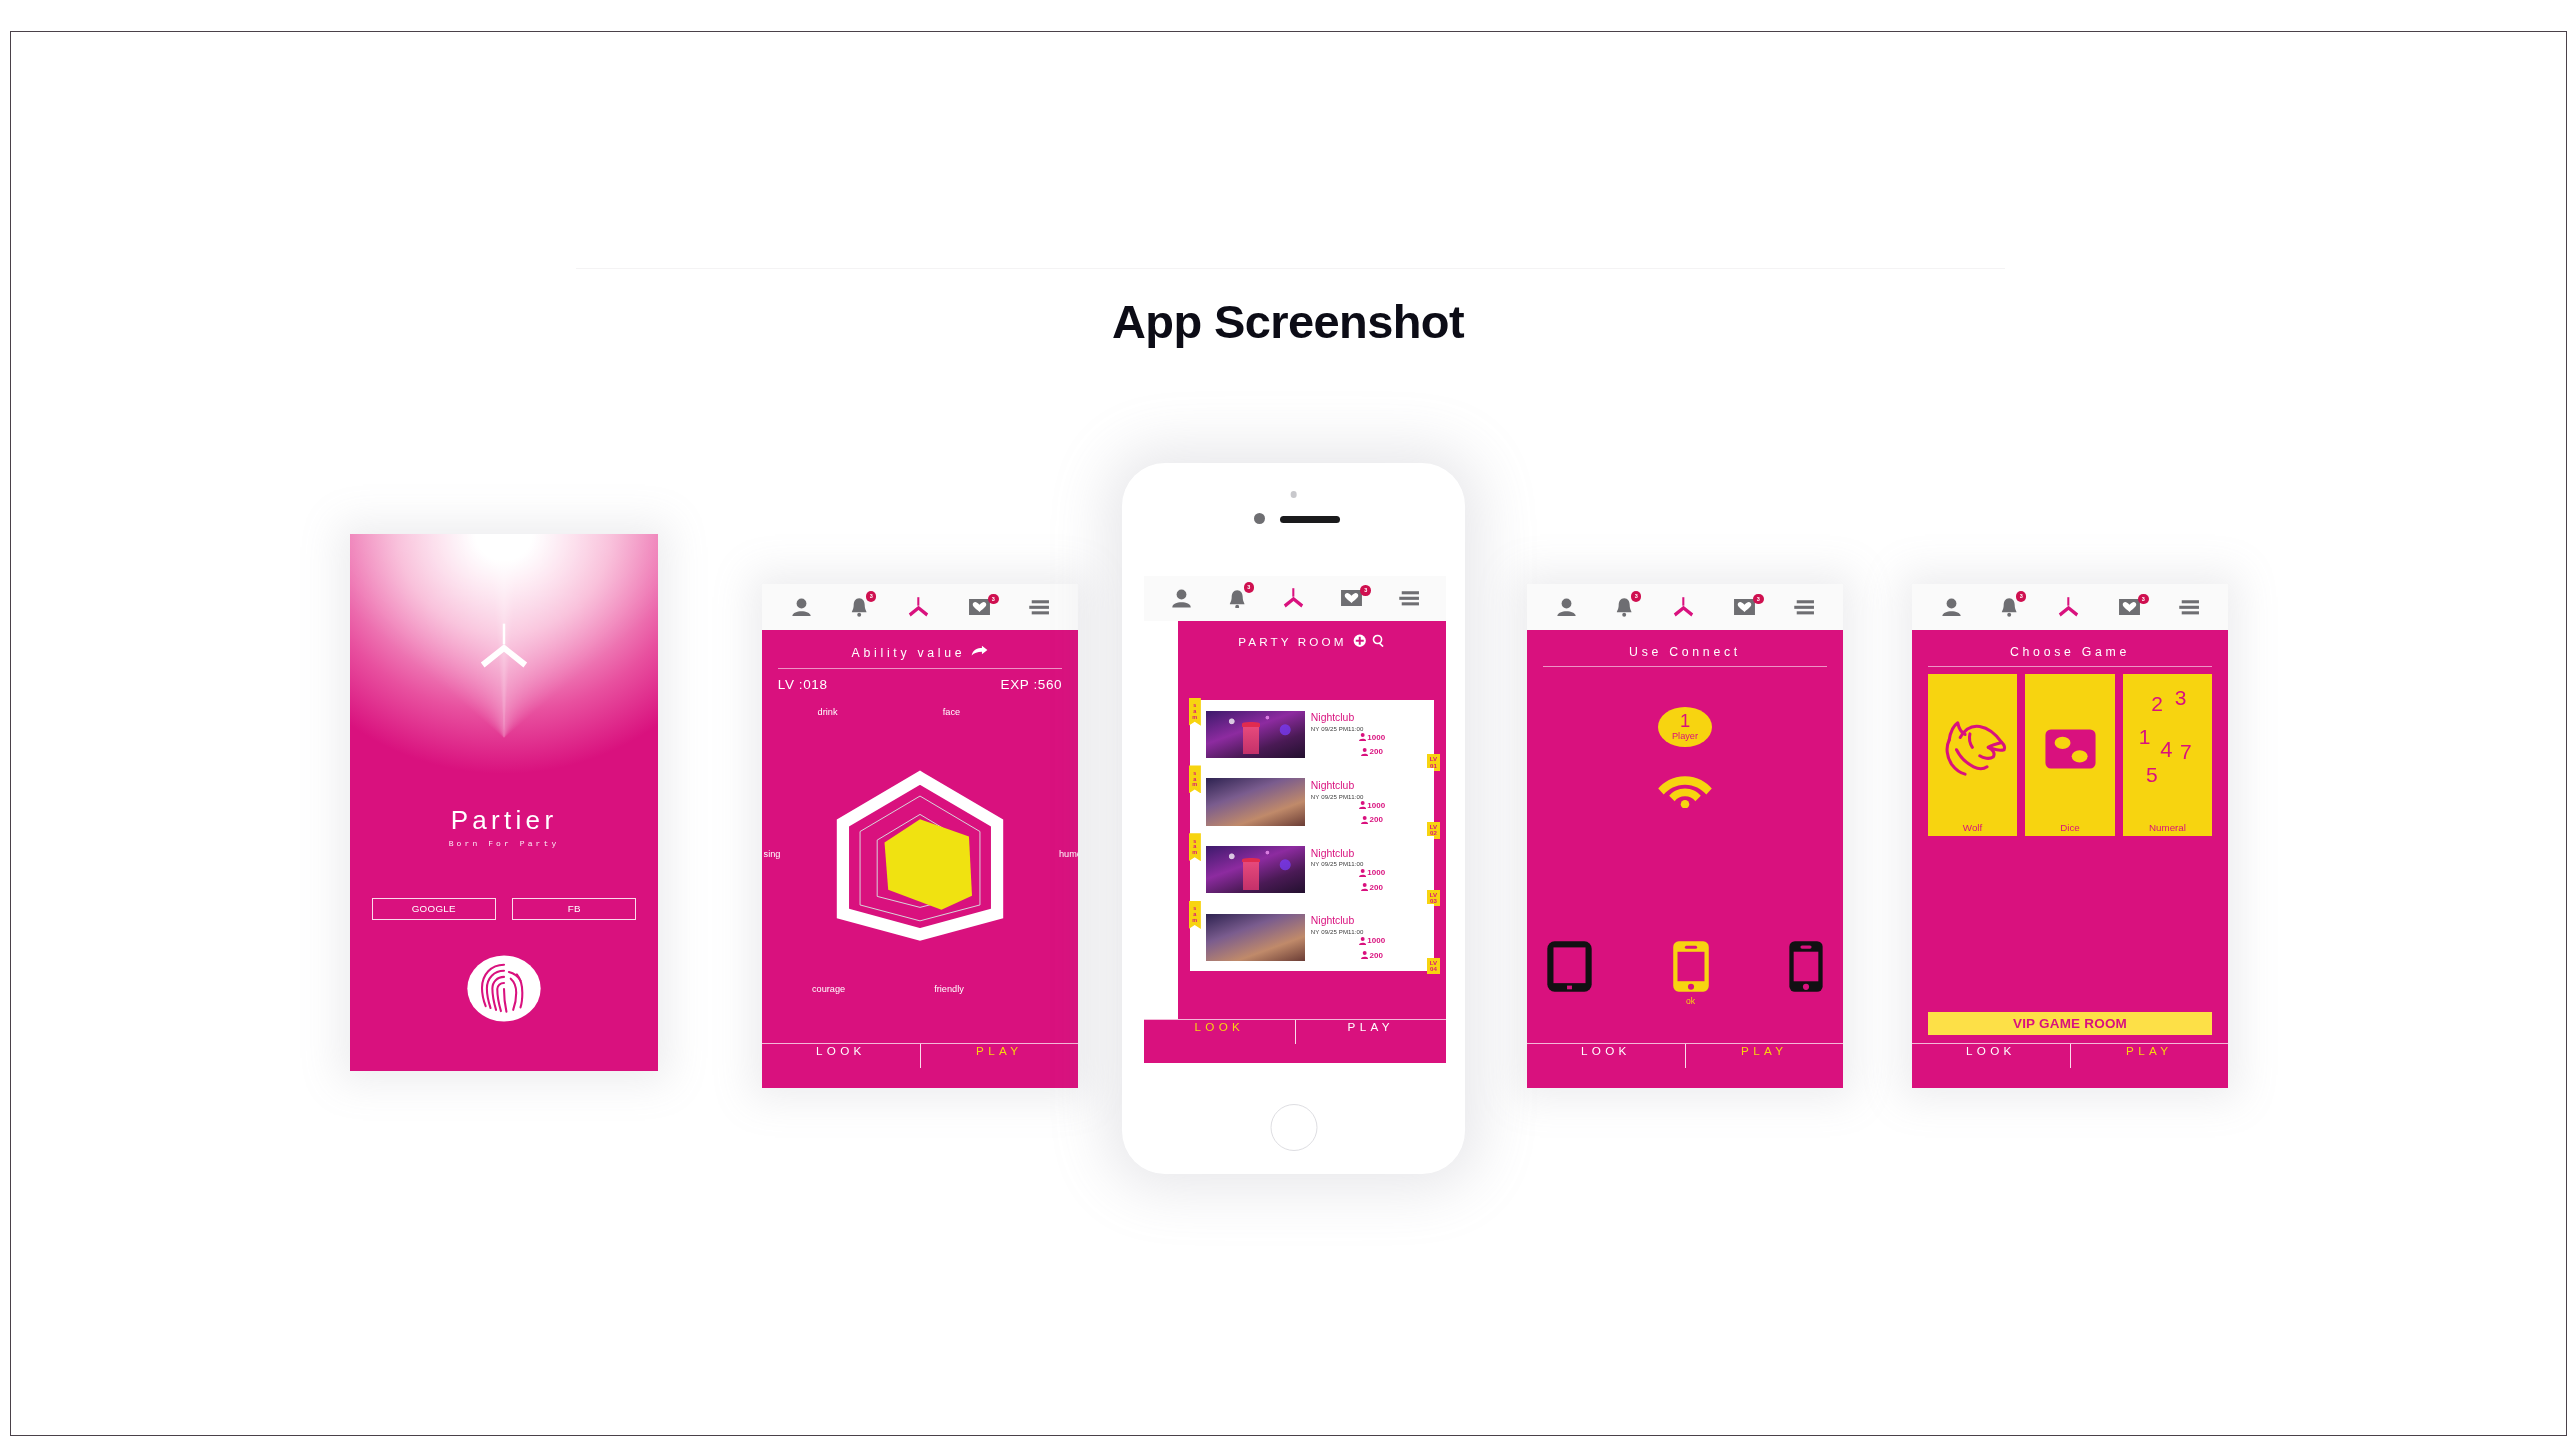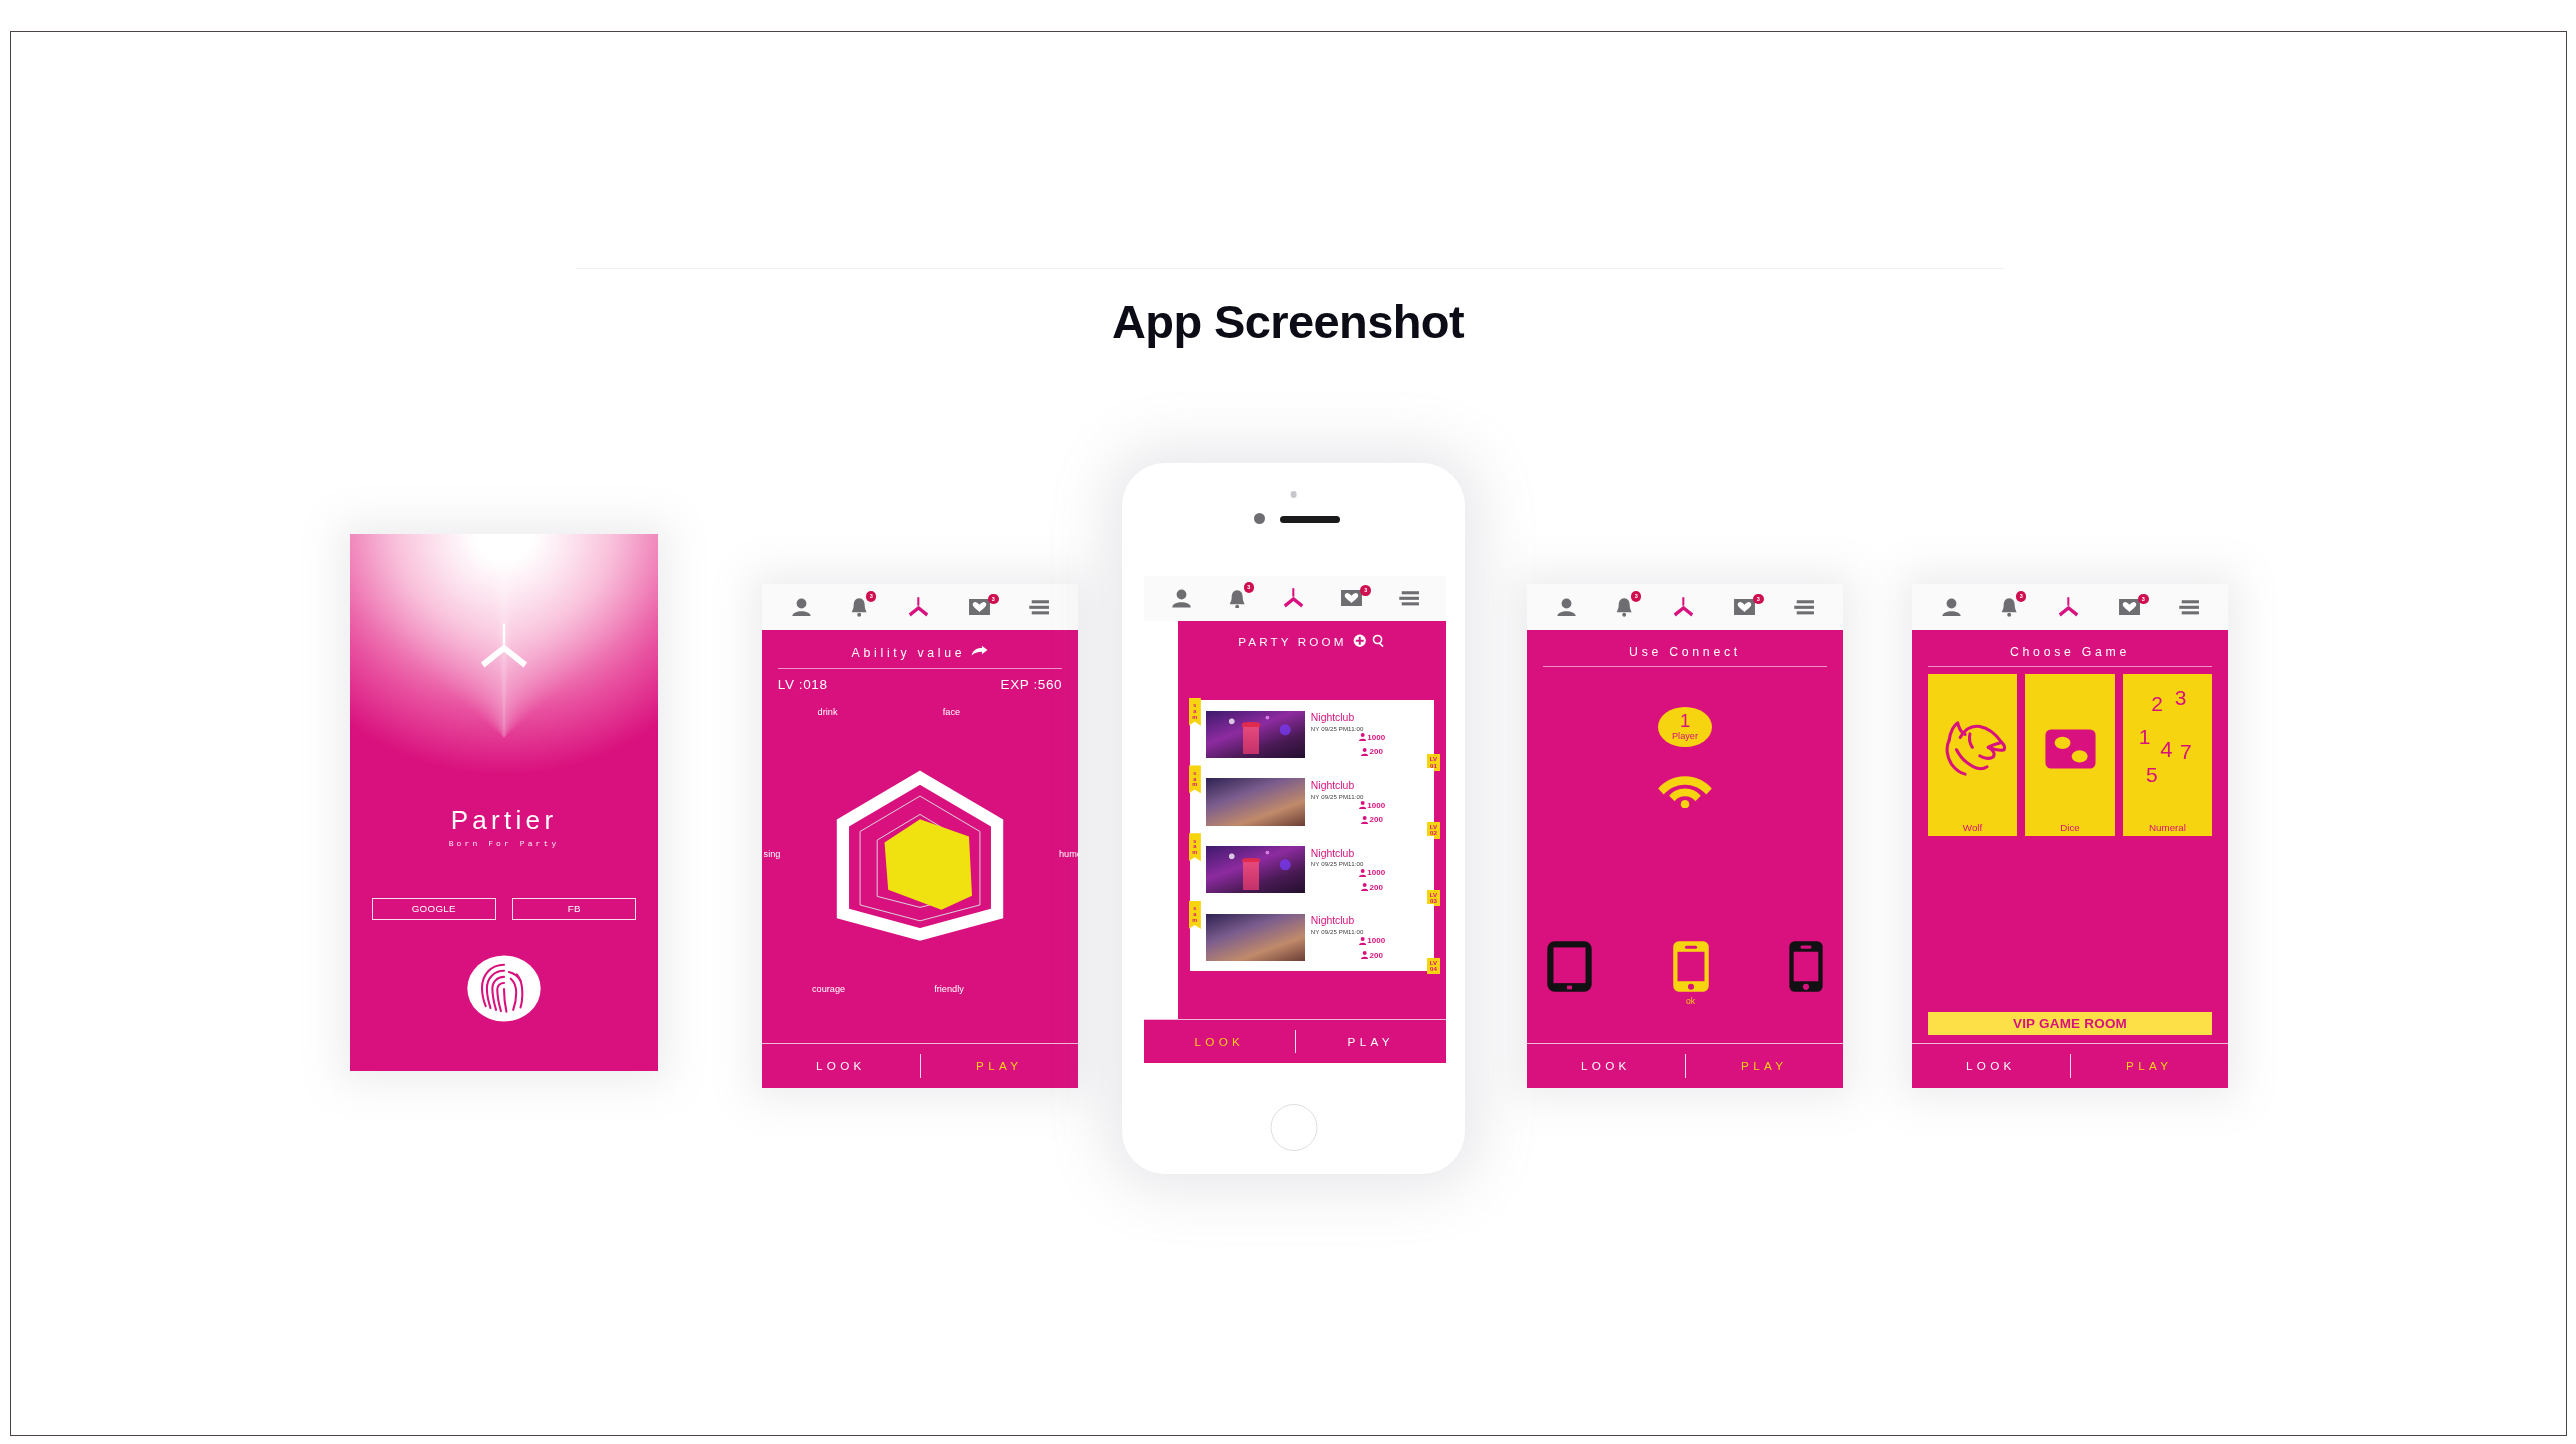--- a/index.html
+++ b/index.html
@@ -79,21 +79,21 @@
     display:flex; align-items:center; justify-content:center; gap:6.1px;
   }
   .title-rule{ height:0.6px; background:rgba(255,255,255,.55); margin:2.5px 0 0; }
 
   
   .bottombar{
     flex:0 0 auto;
     height:9%;
     background:#d9117e;
     border-top:0.6px solid rgba(255,255,255,.7);
-    display:flex; align-items:center;
+    display:flex; 
   }
   .bb-btn{
     flex:1; text-align:center;
     font-size:11.7px; letter-spacing:4.3px; font-weight:400;
   }
   .bb-sep{ width:0.6px; height:55%; background:rgba(255,255,255,.85); }
   .c-white{ color:#ffffff; }
   .c-yellow{ color:#f7d410; }
 
   

